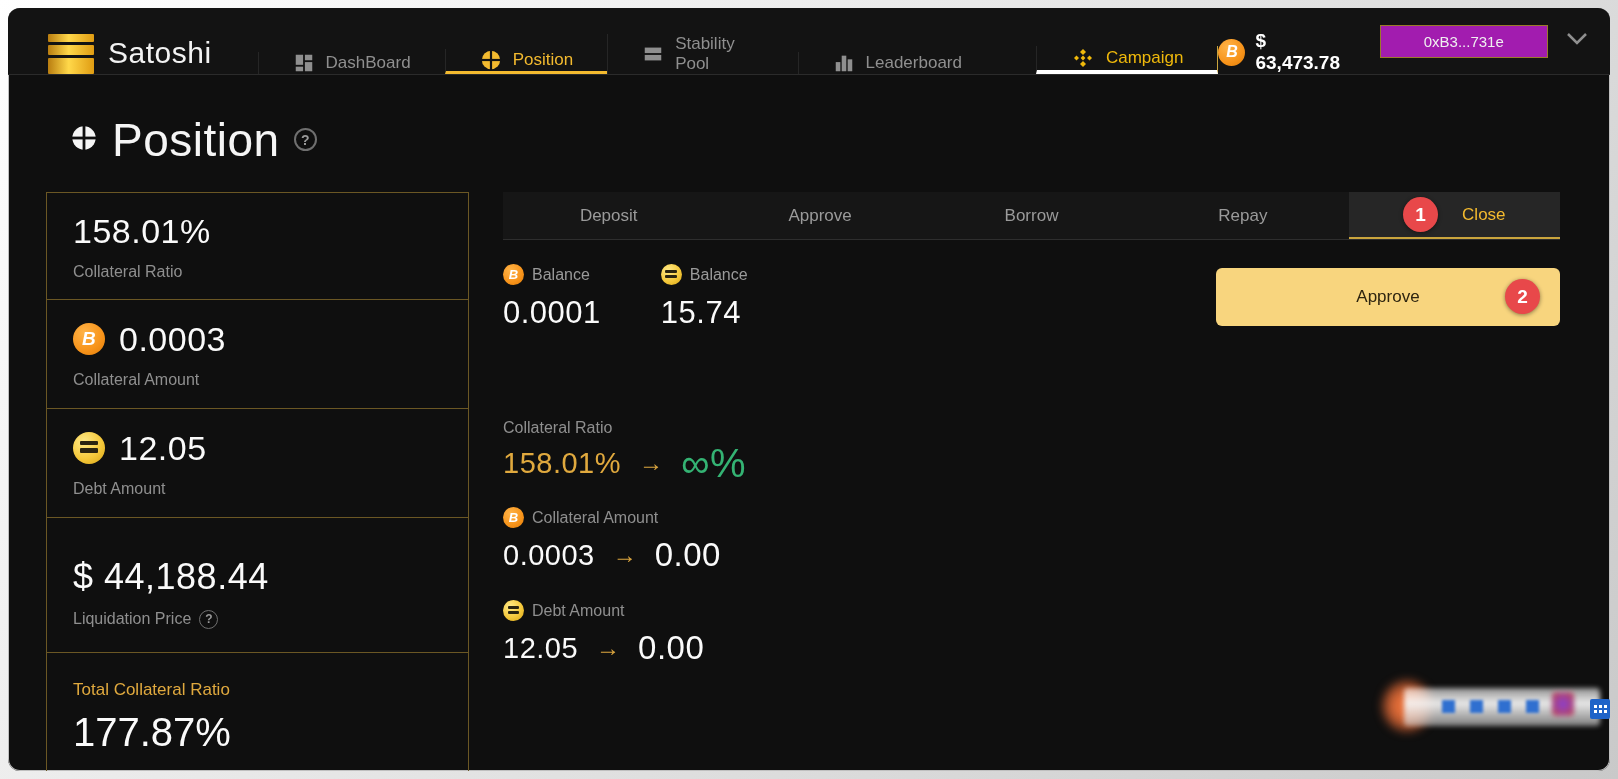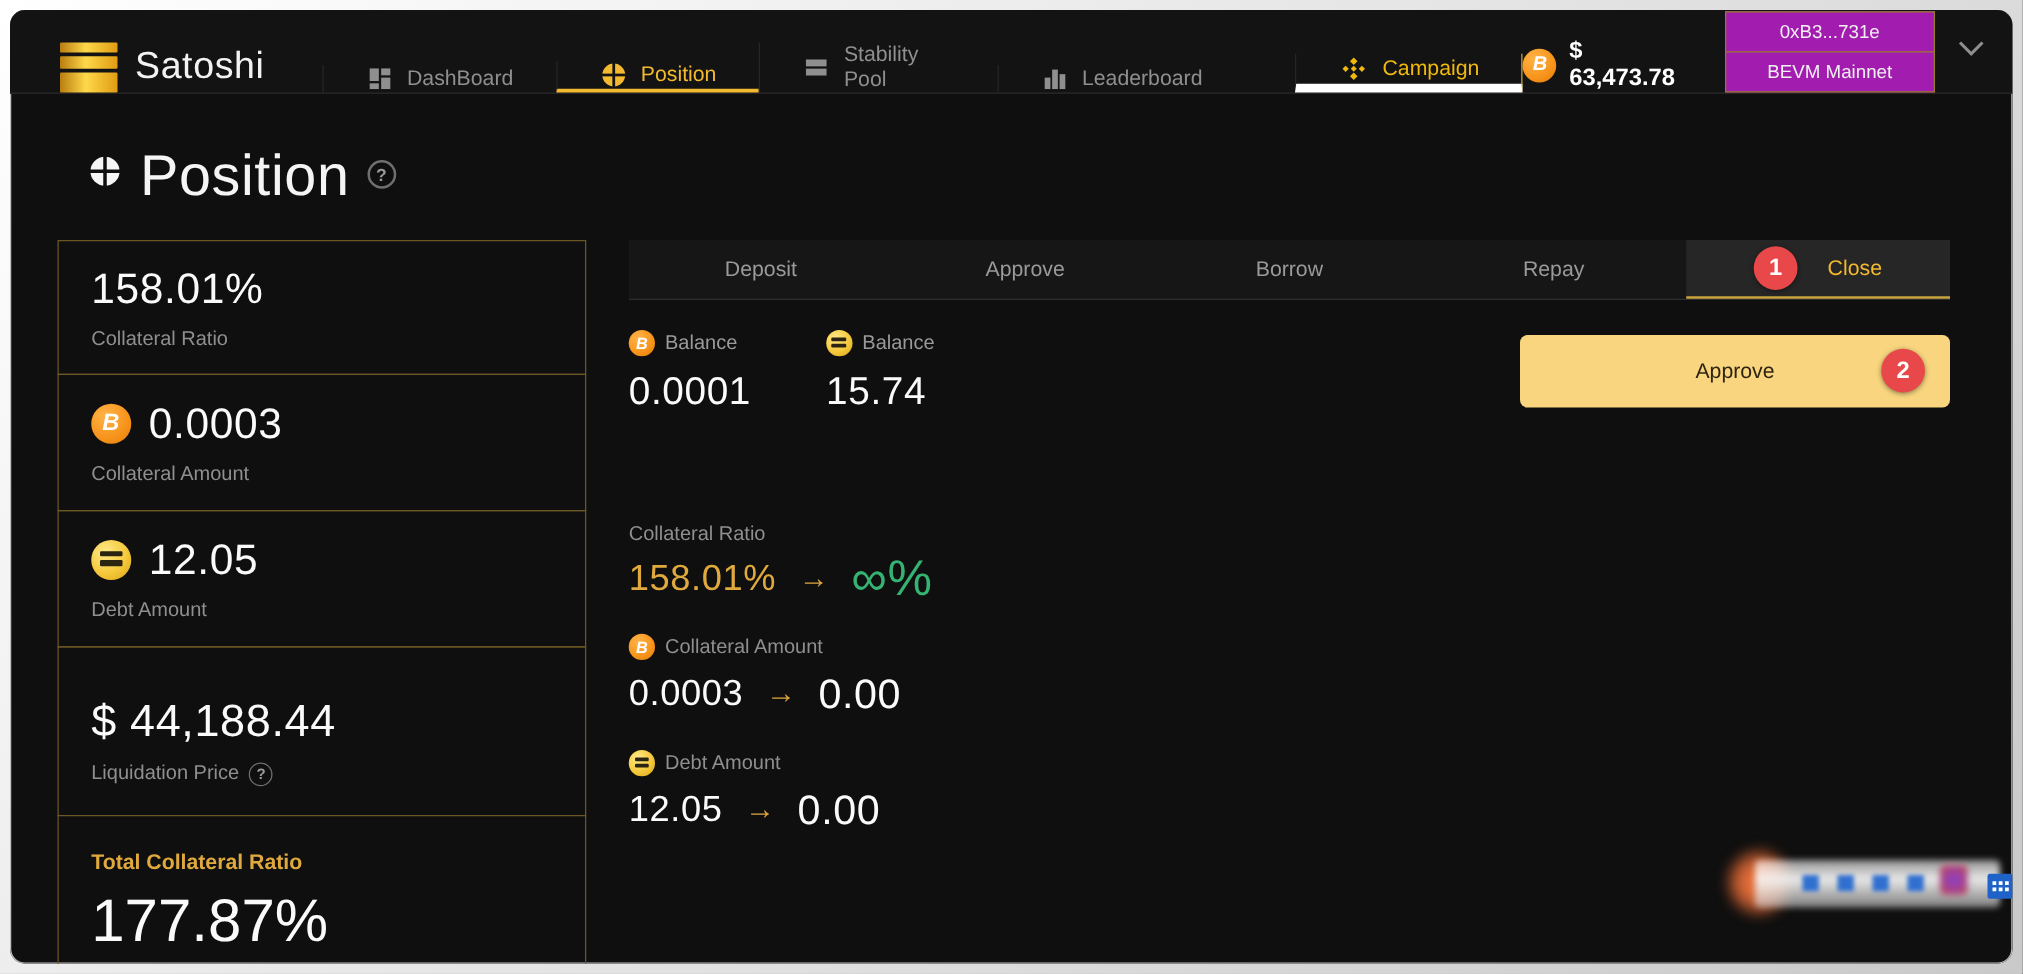--- a/index.html
+++ b/index.html
@@ -21,21 +21,21 @@
             background:#131313; border-bottom:1px solid #2b2b2b; }
   .brand { display:flex; align-items:center; gap:14px; padding:0 46px 0 40px; cursor:pointer; }
   .logo { width:46px; height:42px; display:flex; flex-direction:column; justify-content:flex-end; gap:3px; }
   .logo .bar { width:100%; border-radius:1px; background:linear-gradient(90deg,#b97d10,#ffd84a 45%,#e09c12); }
   .logo .b1 { height:8px; } .logo .b2 { height:10px; } .logo .b3 { height:16px; }
   .brand-name { font-size:30px; font-weight:400; color:#f2f2f2; letter-spacing:0.5px; }
   .nav-item { display:flex; align-items:center; gap:11px; padding:0 34px;
               border-left:1px solid #262626; color:#8f8f8f; font-size:17px; cursor:pointer; position:relative; }
   .nav-item svg { display:block; }
   .nav-item.active { color:#f3ba2f; border-bottom:3px solid #f3ba2f; }
-  .nav-item.highlight { color:#f0b90b; border-right:1px solid #caa53d; border-bottom:7px solid #ffffff;margin-left:40px; }
+  .nav-item.highlight { color:#f0b90b; border-right:1px solid #caa53d; border-bottom:4px solid #ffffff;margin-left:40px; }
   .nav-spacer { flex:1; }
   .btc-price { display:flex; align-items:center; gap:10px; padding-right:34px; font-size:19px; font-weight:700; color:#fff; }
   .coin { border-radius:50%; display:flex; align-items:center; justify-content:center; flex:none; }
   .coin-btc { background:radial-gradient(circle at 35% 30%,#ffb347,#f7931a 60%,#e07c08); color:#fff; font-weight:700; font-style:italic; }
   .coin-sat { background:radial-gradient(circle at 35% 30%,#ffe987,#f5c93c 55%,#d8a414); position:relative; }
   .coin-sat i { position:absolute; left:22%; width:56%; background:#2a2410; border-radius:1px; }
   .wallet-box { align-self:center; display:flex; flex-direction:column; width:182px;
                 border:1px solid #9a7b2a; background:#a21caf; cursor:pointer; }
   .wallet-row { text-align:center; font-size:15px; color:#f0f0f0; padding:7px 10px; }
   .wallet-row + .wallet-row { border-top:1px solid #9a7b2a; }
@@ -51,22 +51,22 @@
   .content { display:flex; align-items:stretch; padding-left:38px; height:595px; }
 
   .sidebar { width:423px; flex:none; display:flex; flex-direction:column; }
   .stat-box { border:1px solid #6b5724; margin-top:-1px; padding:20px 26px; display:flex; flex-direction:column; justify-content:center; gap:12px; }
   .stat-box:first-child { margin-top:0; }
   .stat-value { display:flex; align-items:center; gap:14px; font-size:34px; font-weight:500; color:#fafafa; letter-spacing:0.5px; }
   .stat-label { display:flex; align-items:center; gap:8px; font-size:16px; color:#8f8f8f; }
   .sb1 { height:108px; } .sb2 { height:110px; } .sb3 { height:110px; } .sb4 { height:136px; font-size:36px; }
   .total-box { flex:1; border-left:1px solid #6b5724; border-right:1px solid #6b5724; margin-top:-1px;
                padding:28px 26px 0; display:flex; flex-direction:column; gap:10px; }
-  .total-label { font-size:17px; font-weight:700; color:#e0a93e; }
-  .total-value { font-size:48px; font-weight:500; color:#fafafa; }
+  .total-label { font-size:17px; font-weight:400; color:#e0a93e; }
+  .total-value { font-size:40px; font-weight:500; color:#fafafa; }
 
   .main { flex:1; margin:0 50px 0 34px; position:relative; }
 
   
   .tabs { display:flex; height:48px; background:#161616; border-bottom:1px solid #2e2e2e; }
   .tab { flex:1; display:flex; align-items:center; justify-content:center; gap:24px;
          font-size:17px; color:#9a9a9a; cursor:pointer; }
   .tab.active { background:#262626; color:#f3ba2f; border-bottom:2px solid #caa53d; }
 
   .repay-note { margin-top:38px; font-size:16px; color:#8f8f8f; }
@@ -184,21 +184,20 @@
 
     <div class="nav-spacer"></div>
 
     <div class="btc-price">
       <span class="coin coin-btc" style="width:27px;height:27px;font-size:16px;">B</span>
       <span>$ 63,473.78</span>
     </div>
 
     <div class="wallet-box">
       <div class="wallet-row">0xB3...731e</div>
-      <div class="wallet-row">BEVM Mainnet</div>
     </div>
 
     <div class="chevron">
       <svg width="22" height="14" viewBox="0 0 22 14" fill="none" stroke="#8f8f8f" stroke-width="2.5">
           <path d="M2 2 L11 11 L20 2"></path>
         </svg>
     </div>
   </div>
 
   <div class="page-head">

